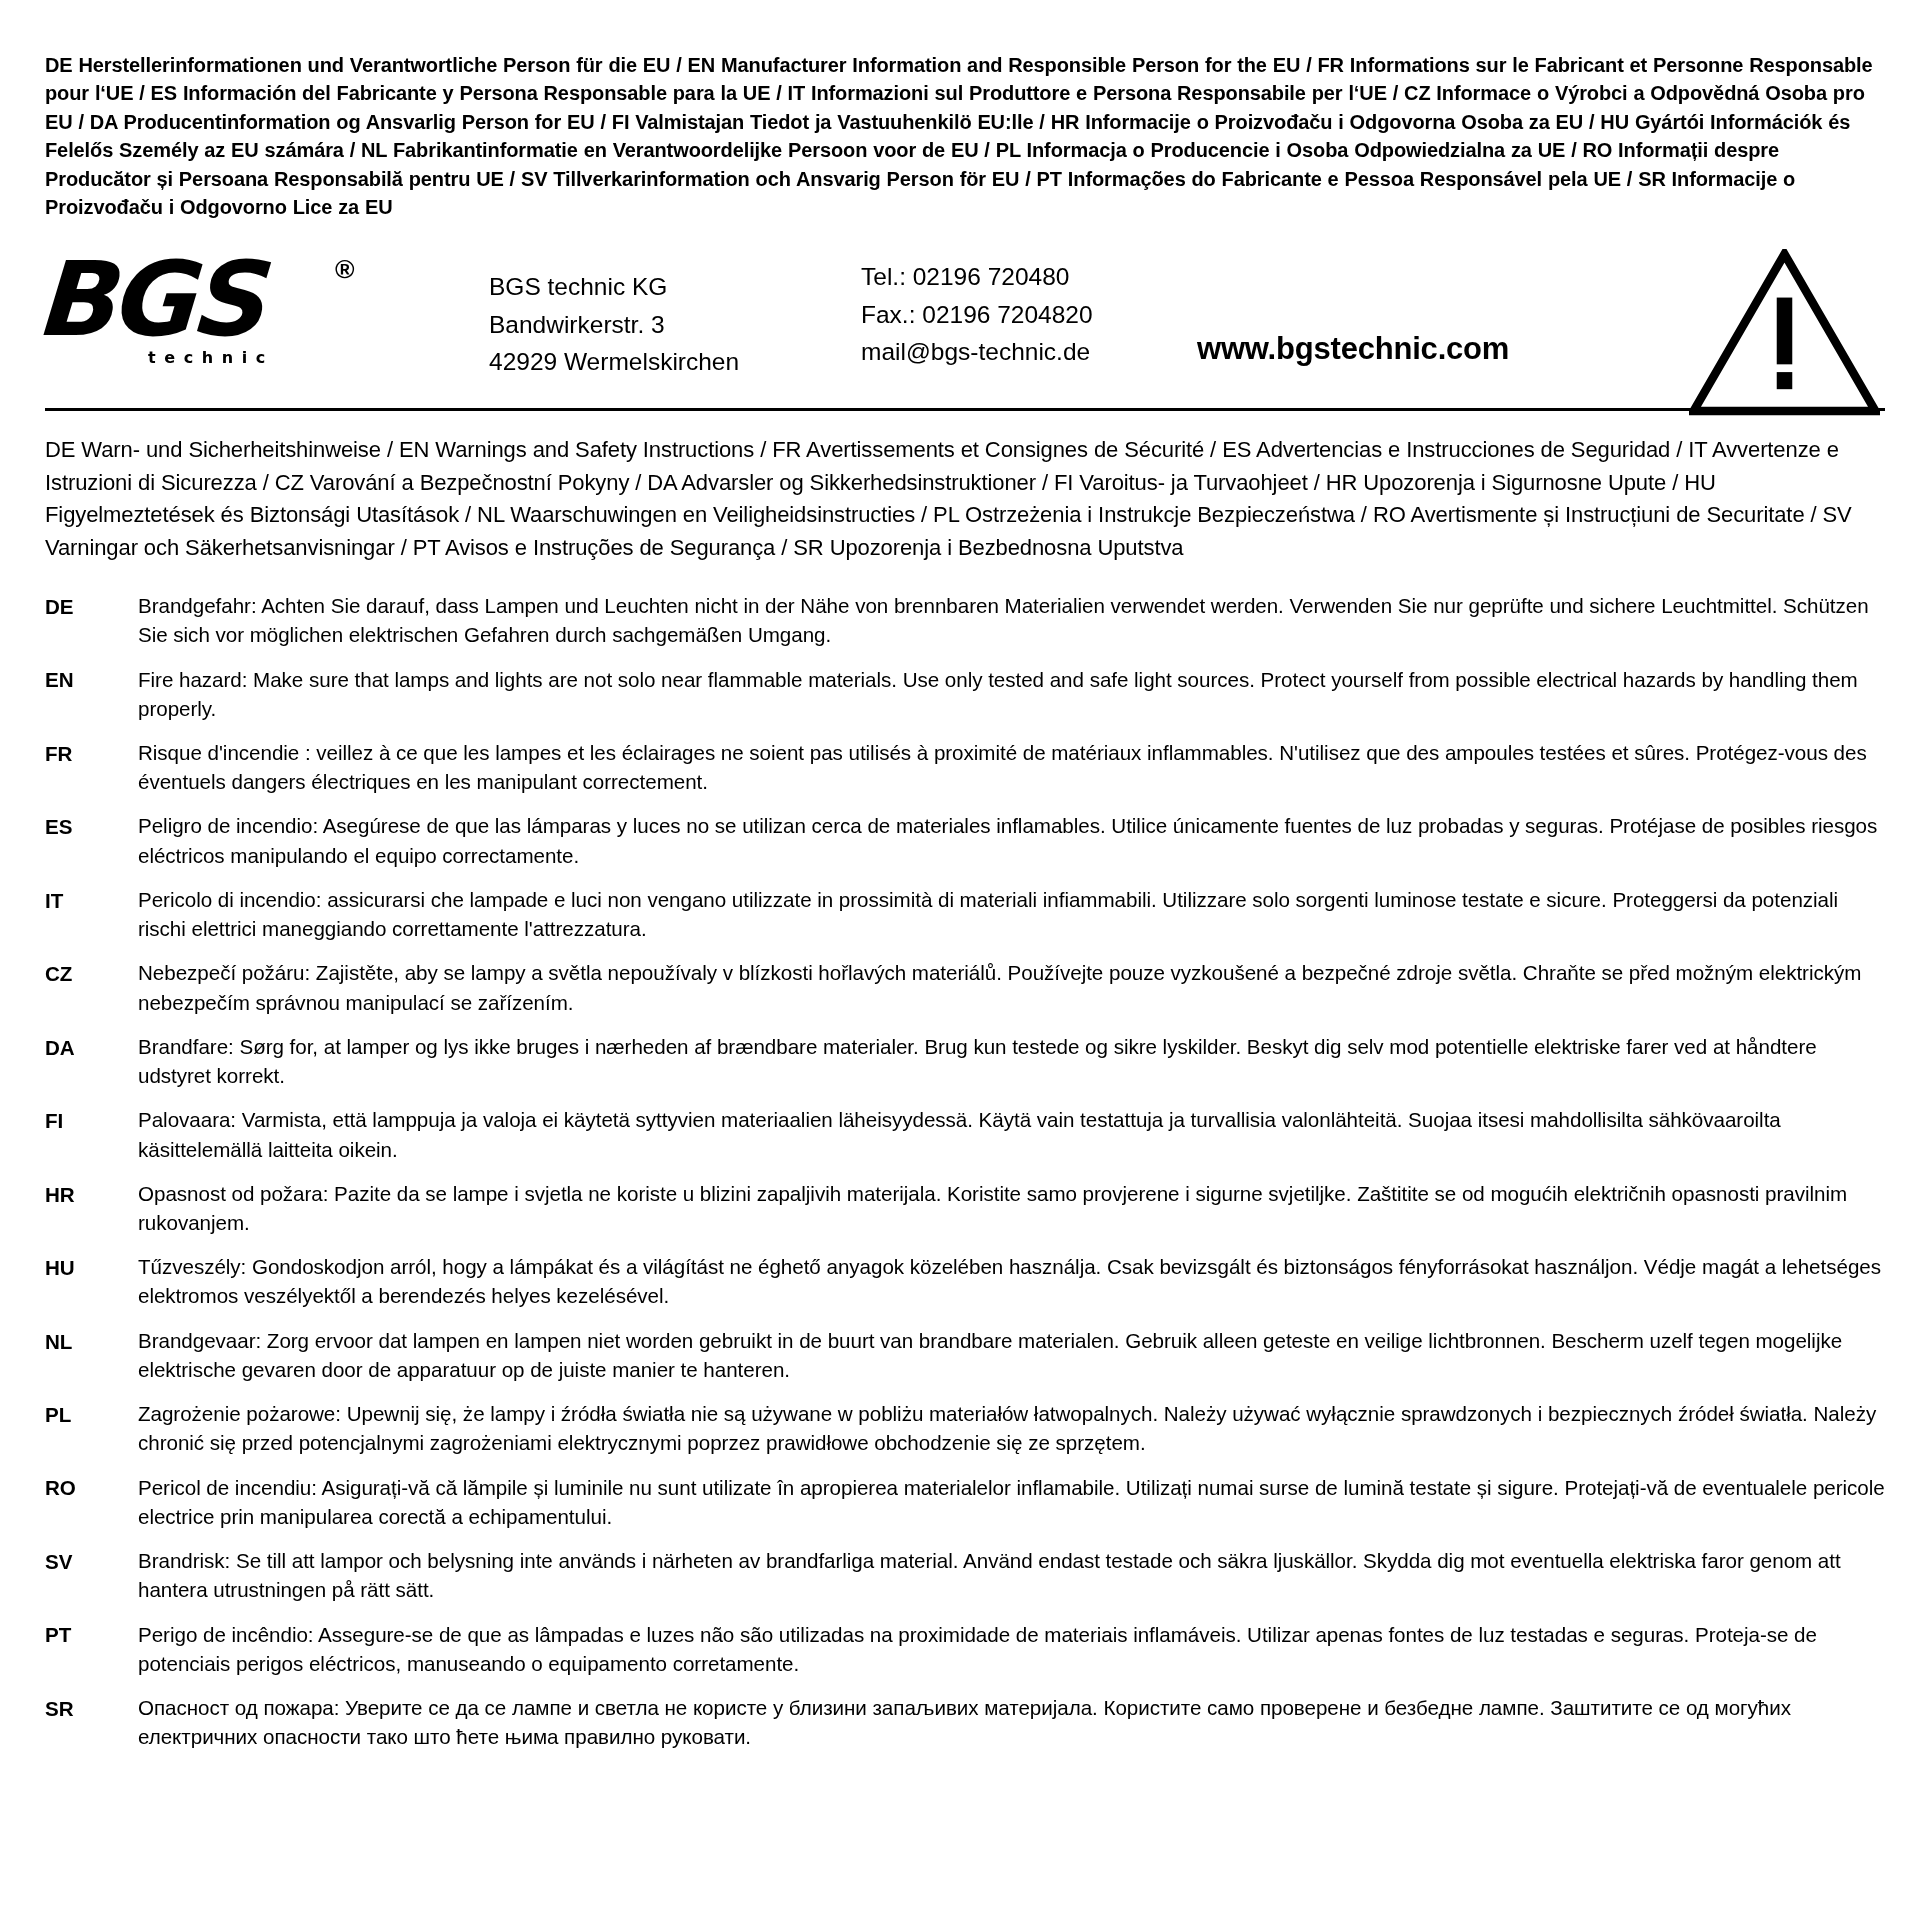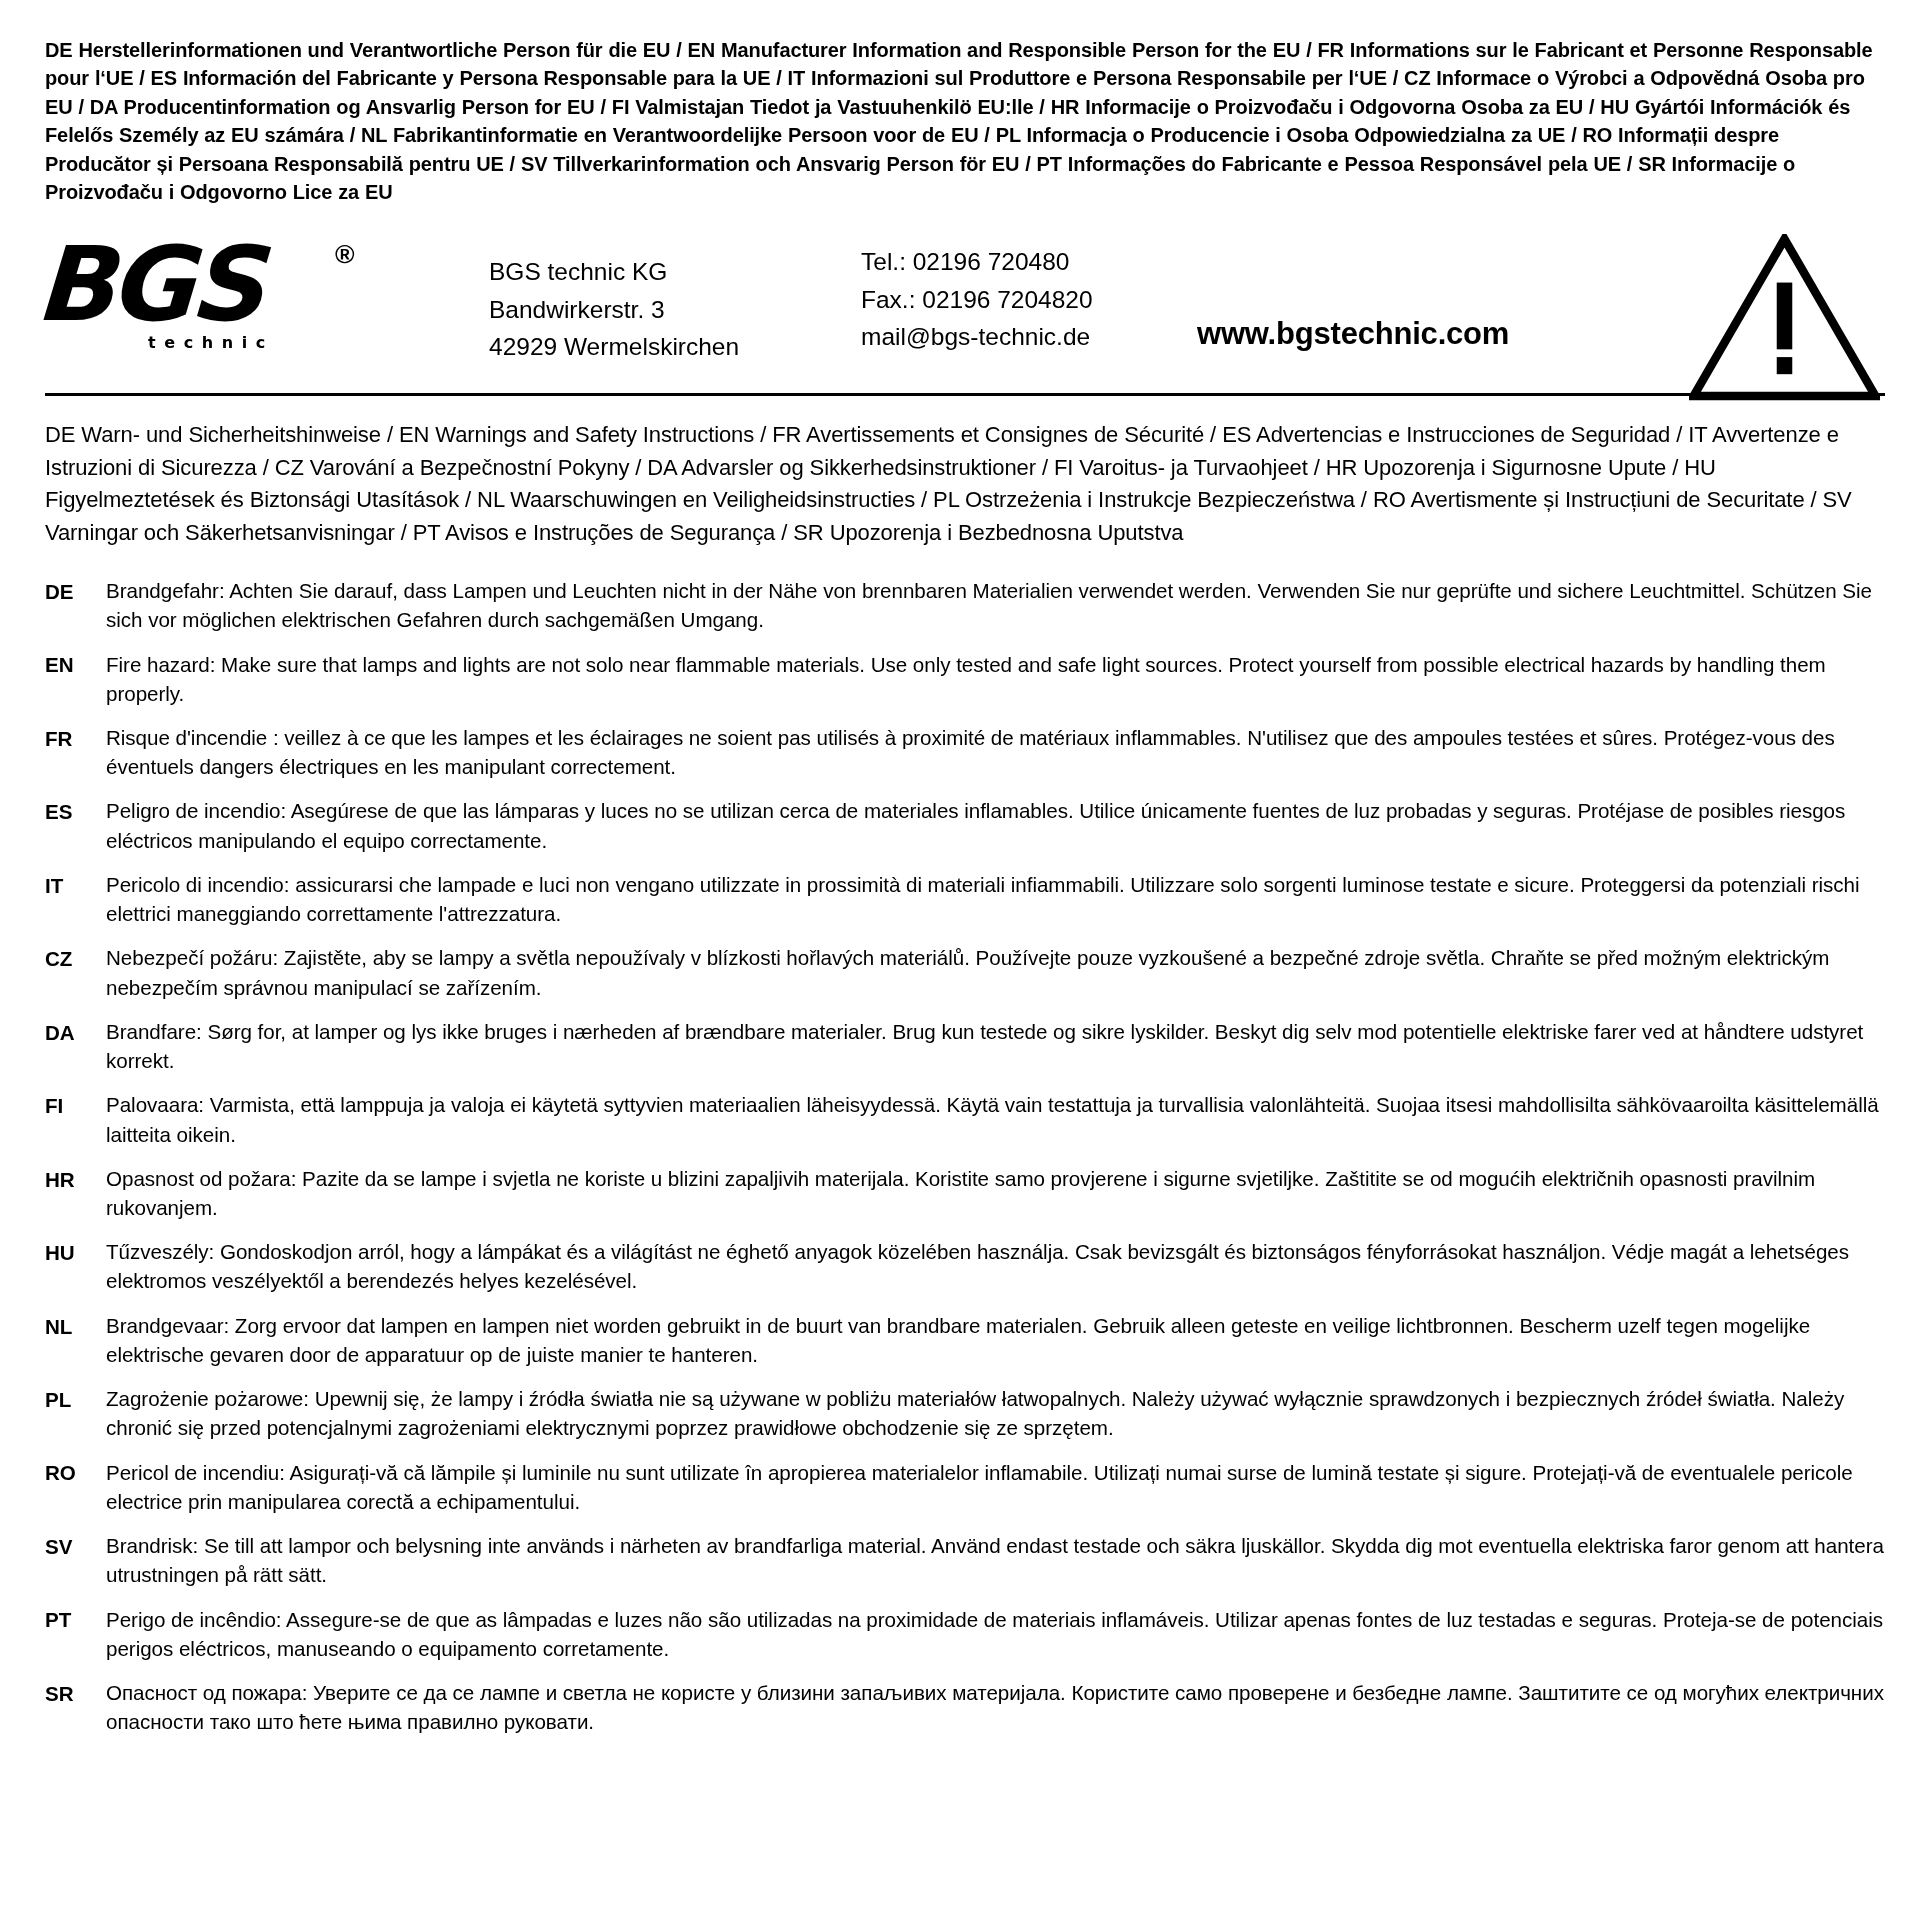--- a/index.html
+++ b/index.html
@@ -12,21 +12,21 @@
     height: 1930px;
     font-family: "Liberation Sans", sans-serif;
     color: #000000;
     -webkit-font-smoothing: antialiased;
   }
   .page {
     position: relative;
     width: 1930px;
     height: 1930px;
     box-sizing: border-box;
-    padding: 36px 45px 0 45px;
+    padding: 51px 45px 0 45px;
   }
 
   
   .top-heading {
     font-size: 20px;
     font-weight: bold;
     line-height: 1.42;
     letter-spacing: -0.1px;
     text-align: left;
     margin: 0 0 17px 0;
@@ -116,20 +116,21 @@
 
   
   .rows {
     margin: 0;
     padding: 0;
   }
   .row {
     display: flex;
     align-items: flex-start;
     margin-bottom: 15px;
+    gap: 32px;
   }
   .code {
     flex: 0 0 61px;
     font-size: 20.6px;
     font-weight: bold;
     line-height: 1.42;
     padding-top: 0.8px;
   }
   .text {
     flex: 1 1 auto;

